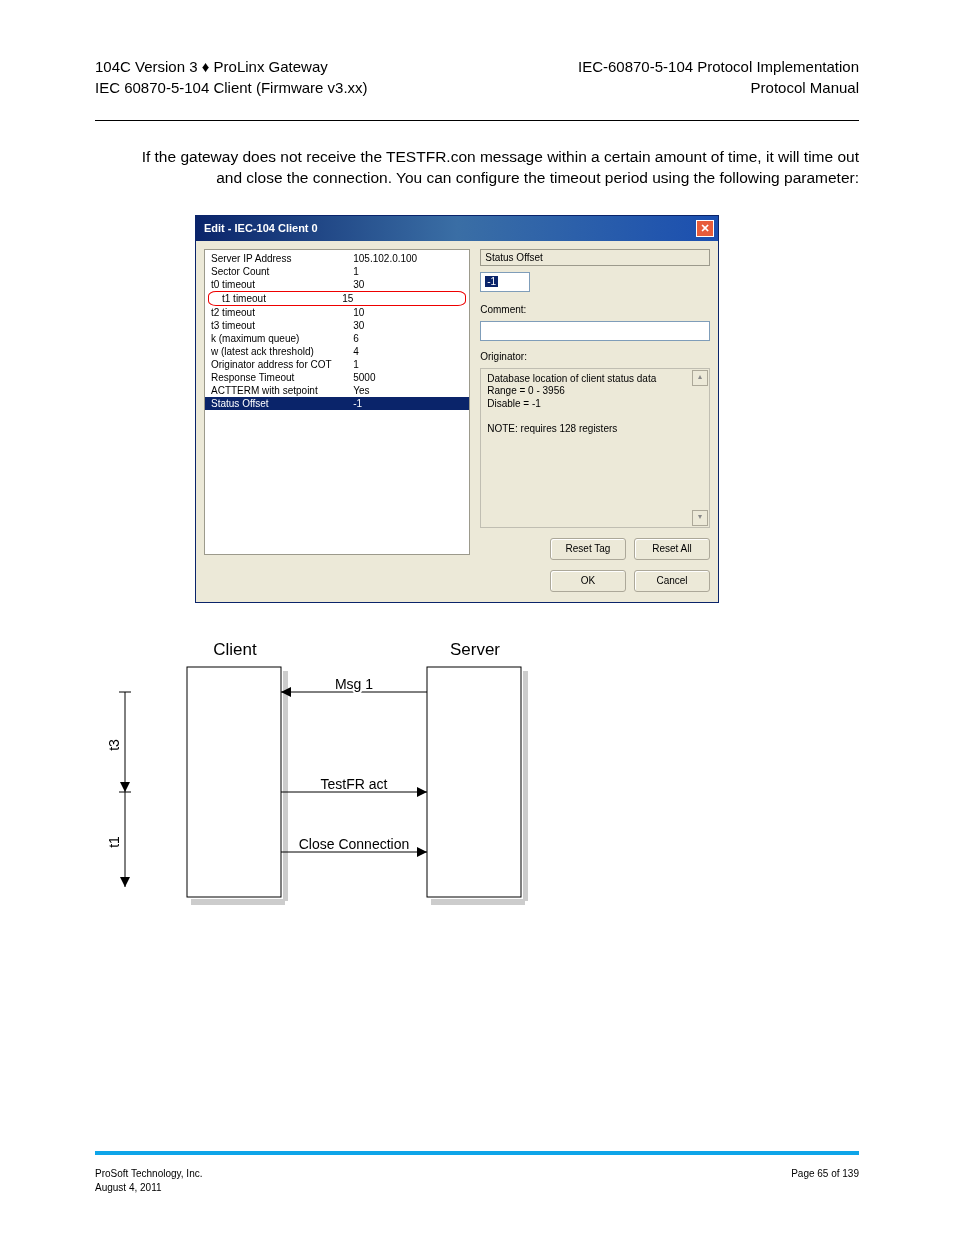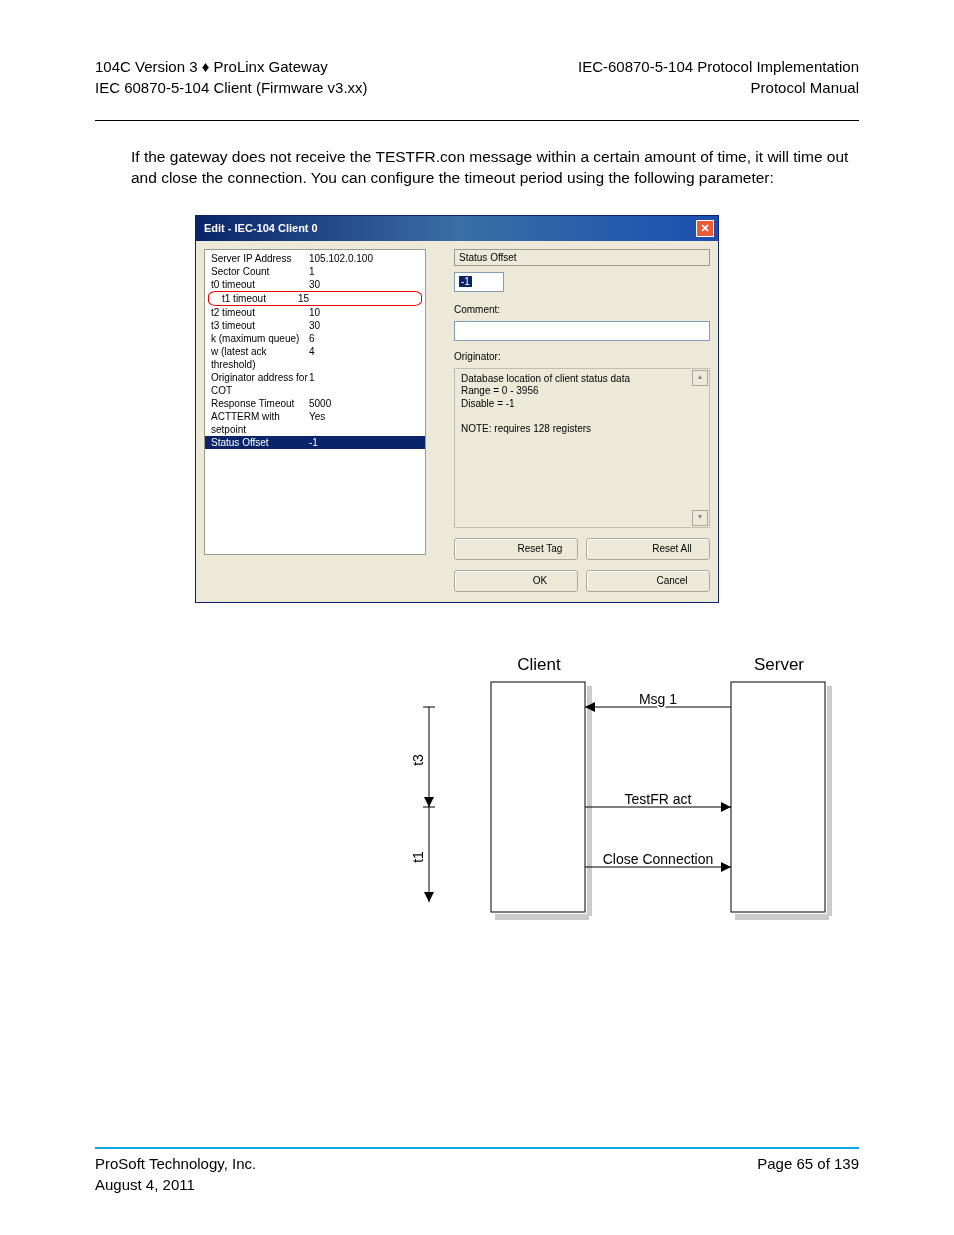--- a/index.html
+++ b/index.html
@@ -24,20 +24,21 @@
     line-height: 1.4;
     border-bottom: 1px solid #000;
     padding-bottom: 22px;
     margin-bottom: 26px;
   }
   .hdr .right { text-align: right; }
   .body-text {
     font-size: 15.5px;
     line-height: 1.35;
     margin: 0 0 20px 36px;
+    text-align: right;
   }
   
   .dlg-wrap { margin-left: 100px; margin-bottom: 34px; }
   .dlg {
     width: 522px;
     border: 1px solid #0a246a;
     background: #ece9d8;
     font-family: Tahoma, Arial, sans-serif;
     font-size: 10px;
     margin-top: 6px;
@@ -55,21 +56,21 @@
   .closebtn {
     width: 16px; height: 15px;
     background: #e85c3a;
     border: 1px solid #fff;
     display: flex; align-items: center; justify-content: center;
     color: #fff; font-size: 11px; line-height: 1;
   }
   .dlg-body {
     display: flex;
     padding: 8px 8px 10px 8px;
-    gap: 28px;
+    gap: 10px;
   }
   .leftpane {
     flex: 1.15;
     background: #fff;
     border: 1px solid #9c9a8c;
     padding: 2px 0;
     height: 300px;
     overflow: hidden;
   }
   .param-row {
@@ -125,37 +126,35 @@
   .scroll-dn { bottom: 1px; }
   .btnrow { display: flex; gap: 8px; justify-content: flex-end; margin-top: 4px;}
   .winbtn {
     width: 74px; height: 20px;
     background: #ece9d8;
     border: 1px solid #aca899;
     border-radius: 3px;
     font-size: 10px;
     display: flex; align-items: center; justify-content: center;
     box-shadow: inset 1px 1px 0 #fff;
-    padding-left: 48px;
   }
   
   .diagram-wrap {
     display: flex;
-    justify-content: flex-end;
+    justify-content: flex-start;
     margin-bottom: 30px;
-    margin-top: 15px;
   }
   
   .ftr {
     margin-top: auto;
-    border-top: 2px solid #0ea5e9;
-    padding-top: 4px;
+    border-top: 4px solid #0ea5e9;
+    padding-top: 12px;
     display: flex;
     justify-content: space-between;
-    font-size: 15px;
+    font-size: 10px;
     line-height: 1.4;
   }
 </style>
 </head>
 <body>
 
 <div class="page">
 
   <div class="hdr">
     <div class="left">

